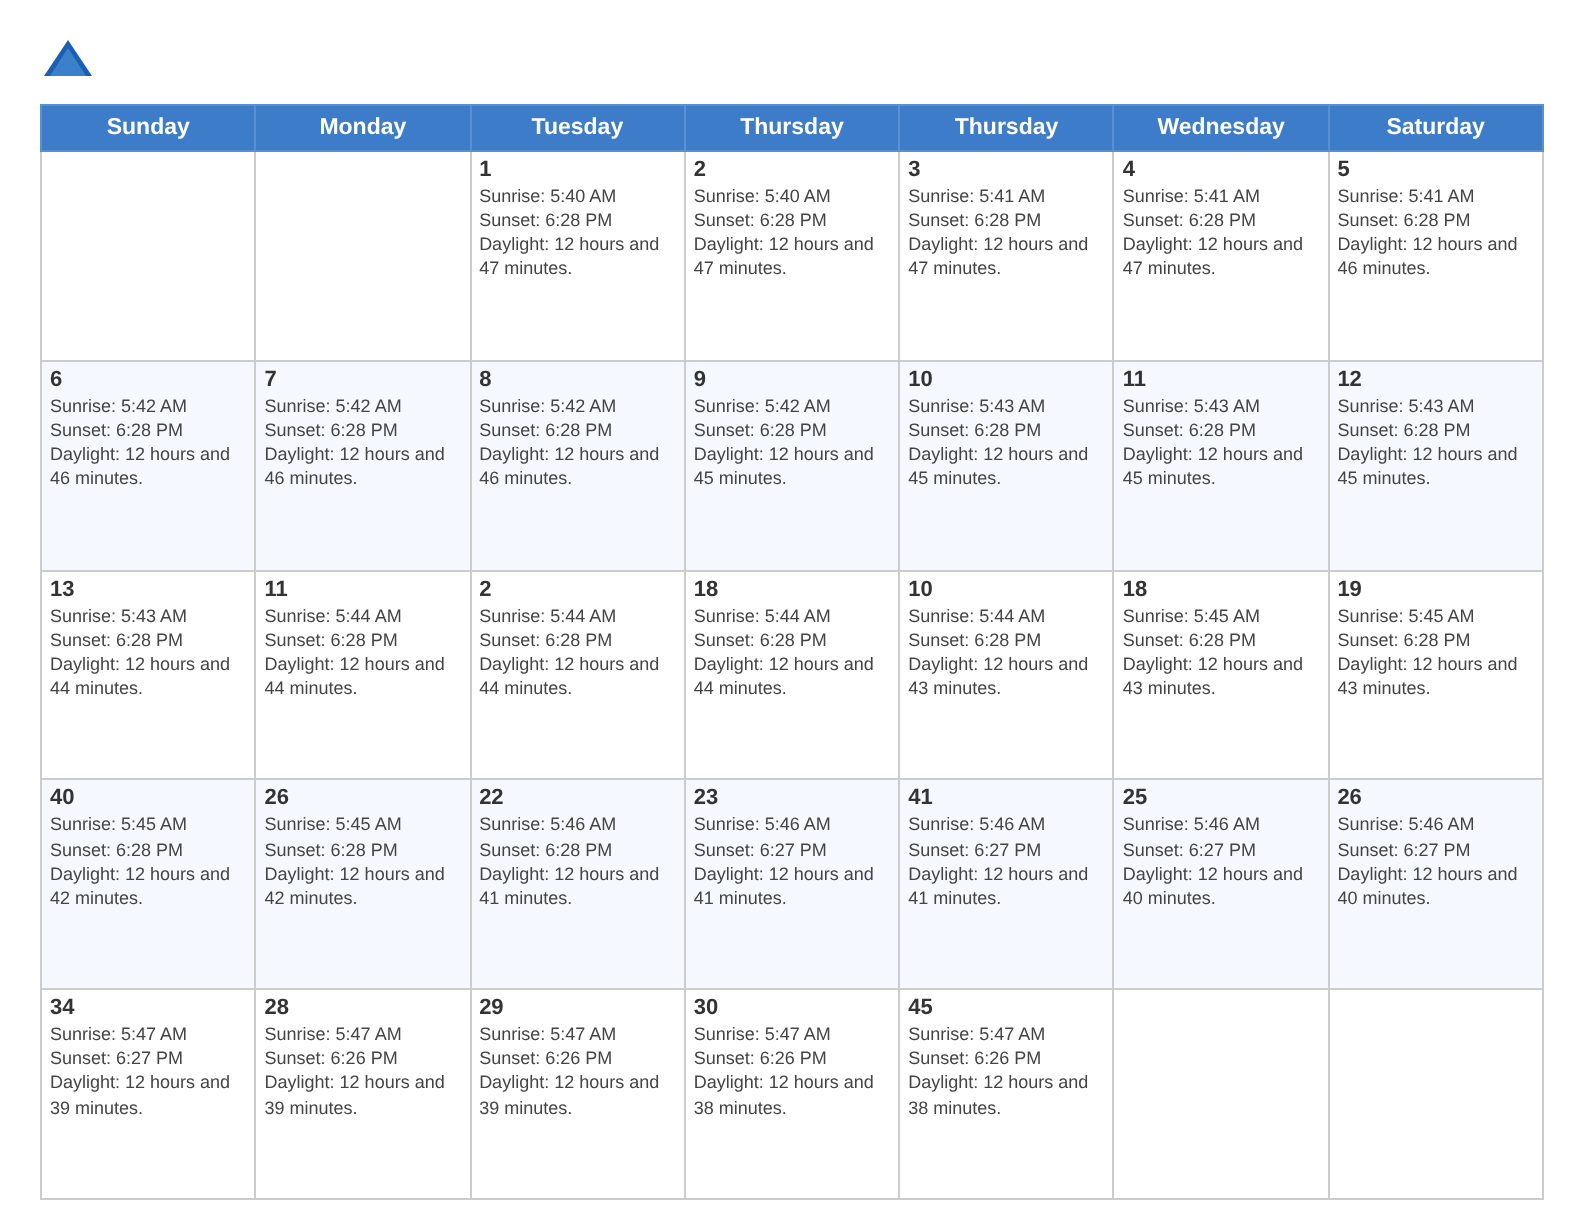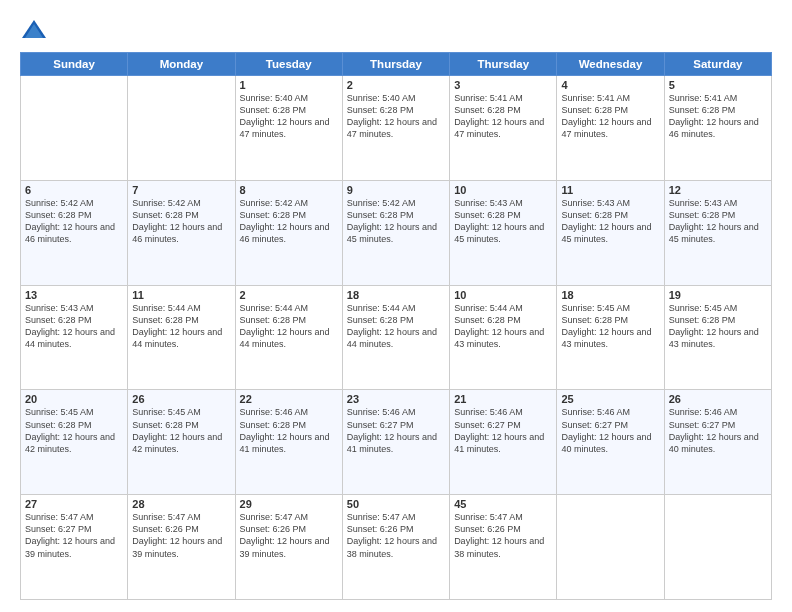--- a/index.html
+++ b/index.html
@@ -258,21 +258,21 @@
           </td>
           <td>
             <span class="day-number">19</span>
             <div class="day-info" style="white-space: pre-line;">Sunrise: 5:45 AM
 Sunset: 6:28 PM
 Daylight: 12 hours and 43 minutes.</div>
           </td>
         </tr>
         <tr>
           <td>
-            <span class="day-number">20</span>
+            <span class="day-number">40</span>
             <div class="day-info" style="white-space: pre-line;">Sunrise: 5:45 AM
 Sunset: 6:28 PM
 Daylight: 12 hours and 42 minutes.</div>
           </td>
           <td>
             <span class="day-number">26</span>
             <div class="day-info" style="white-space: pre-line;">Sunrise: 5:45 AM
 Sunset: 6:28 PM
 Daylight: 12 hours and 42 minutes.</div>
           </td>
@@ -282,59 +282,59 @@
 Sunset: 6:28 PM
 Daylight: 12 hours and 41 minutes.</div>
           </td>
           <td>
             <span class="day-number">23</span>
             <div class="day-info" style="white-space: pre-line;">Sunrise: 5:46 AM
 Sunset: 6:27 PM
 Daylight: 12 hours and 41 minutes.</div>
           </td>
           <td>
-            <span class="day-number">21</span>
+            <span class="day-number">41</span>
             <div class="day-info" style="white-space: pre-line;">Sunrise: 5:46 AM
 Sunset: 6:27 PM
 Daylight: 12 hours and 41 minutes.</div>
           </td>
           <td>
             <span class="day-number">25</span>
             <div class="day-info" style="white-space: pre-line;">Sunrise: 5:46 AM
 Sunset: 6:27 PM
 Daylight: 12 hours and 40 minutes.</div>
           </td>
           <td>
             <span class="day-number">26</span>
             <div class="day-info" style="white-space: pre-line;">Sunrise: 5:46 AM
 Sunset: 6:27 PM
 Daylight: 12 hours and 40 minutes.</div>
           </td>
         </tr>
         <tr>
           <td>
-            <span class="day-number">27</span>
+            <span class="day-number">34</span>
             <div class="day-info" style="white-space: pre-line;">Sunrise: 5:47 AM
 Sunset: 6:27 PM
 Daylight: 12 hours and 39 minutes.</div>
           </td>
           <td>
             <span class="day-number">28</span>
             <div class="day-info" style="white-space: pre-line;">Sunrise: 5:47 AM
 Sunset: 6:26 PM
 Daylight: 12 hours and 39 minutes.</div>
           </td>
           <td>
             <span class="day-number">29</span>
             <div class="day-info" style="white-space: pre-line;">Sunrise: 5:47 AM
 Sunset: 6:26 PM
 Daylight: 12 hours and 39 minutes.</div>
           </td>
           <td>
-            <span class="day-number">50</span>
+            <span class="day-number">30</span>
             <div class="day-info" style="white-space: pre-line;">Sunrise: 5:47 AM
 Sunset: 6:26 PM
 Daylight: 12 hours and 38 minutes.</div>
           </td>
           <td>
             <span class="day-number">45</span>
             <div class="day-info" style="white-space: pre-line;">Sunrise: 5:47 AM
 Sunset: 6:26 PM
 Daylight: 12 hours and 38 minutes.</div>
           </td>

